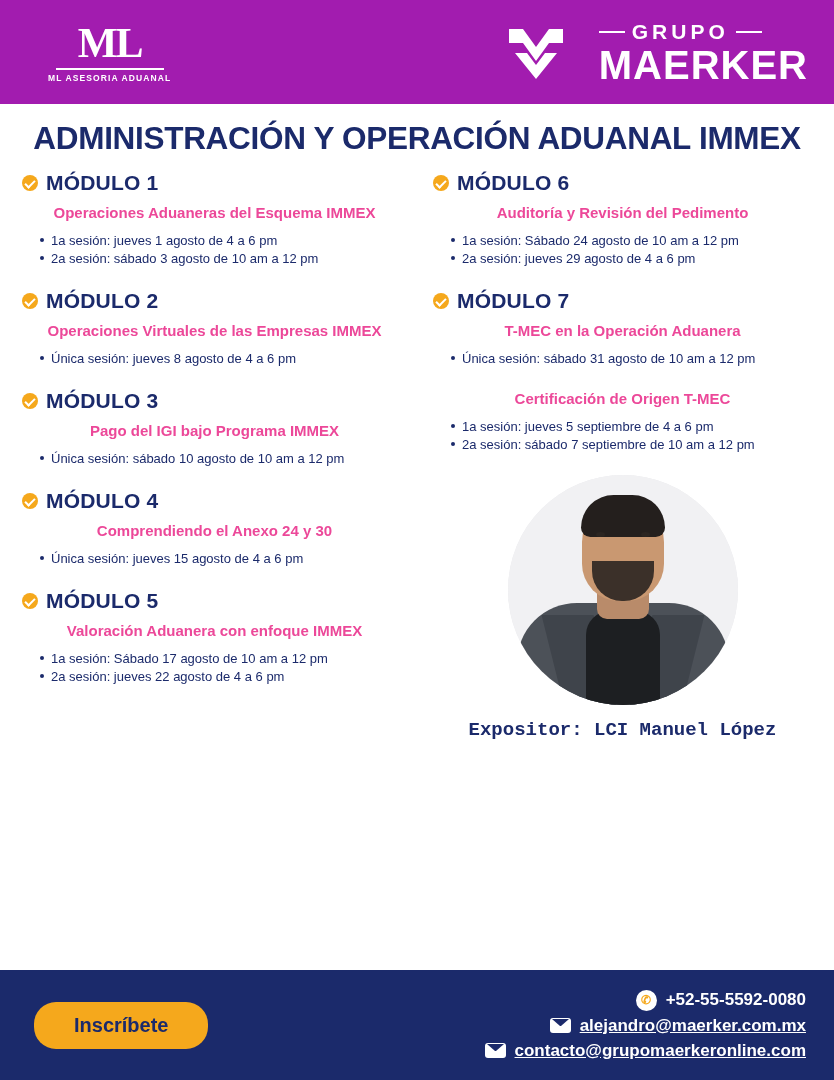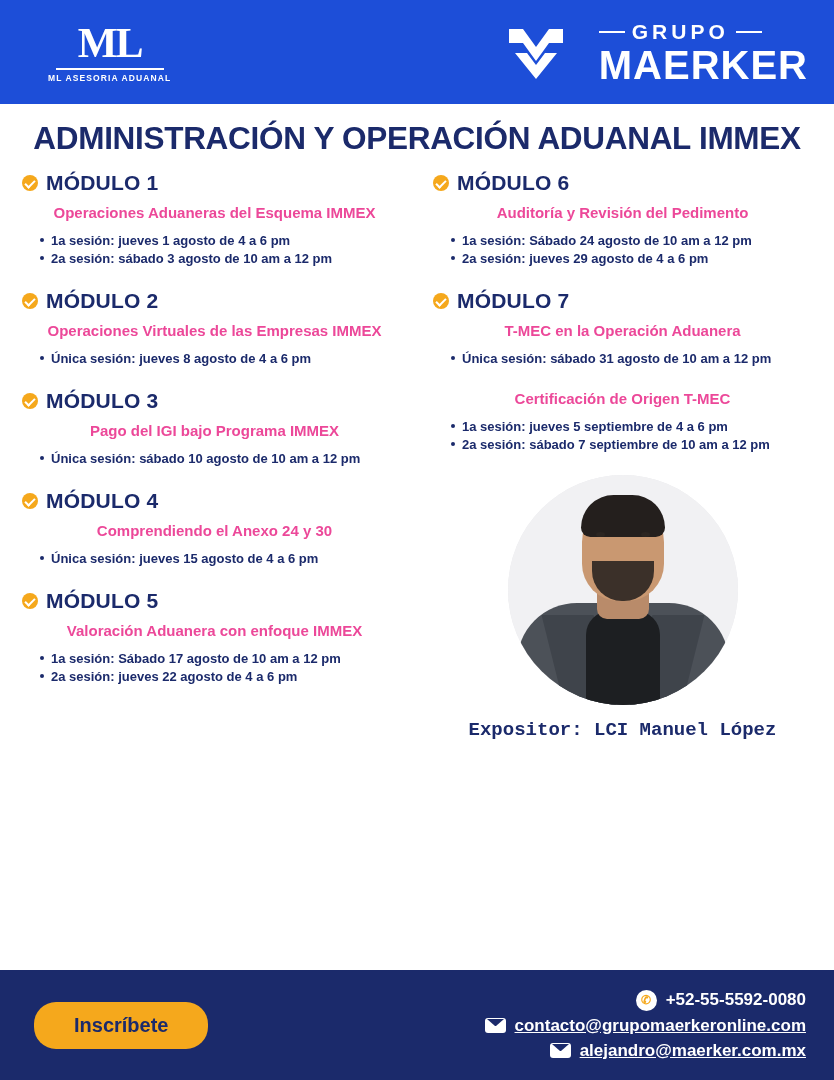--- a/index.html
+++ b/index.html
@@ -13,21 +13,21 @@
   .poster {
     position: relative;
     width: 834px;
     height: 1080px;
     background: #ffffff;
   }
 
   
   .header {
     height: 104px;
-    background: #1d4ed8;
+    background: #a21caf;
     display: flex;
     align-items: center;
     justify-content: space-between;
     padding: 0 26px;
   }
   .ml-logo {
     display: flex;
     flex-direction: column;
     align-items: center;
     color: #ffffff;
@@ -150,21 +150,21 @@
     line-height: 20px;
     margin-bottom: 9px;
   }
   ul.sessions {
     list-style: none;
     padding-left: 18px;
   }
   ul.sessions li {
     color: #1b2a6b;
     font-size: 13px;
-    font-weight: bold;
+    font-weight: normal;
     line-height: 17px;
     position: relative;
     padding-left: 11px;
     margin-bottom: 1px;
   }
   ul.sessions li:before {
     content: "";
     position: absolute;
     left: 0; top: 6px;
     width: 4px; height: 4px;
@@ -485,22 +485,22 @@
   <div class="footer">
     <button class="cta">Inscríbete</button>
 
     <div class="contacts">
       <div class="contact-row">
         <span class="ic phone">✆</span>
         <span>+52-55-5592-0080</span>
       </div>
       <div class="contact-row">
         <span class="ic mail"></span>
-        <span class="mail-text">contacto@grupomaerkeronline.com</span>
+        <span class="mail-text">alejandro@maerker.com.mx</span>
       </div>
       <div class="contact-row">
         <span class="ic mail"></span>
-        <span class="mail-text">alejandro@maerker.com.mx</span>
+        <span class="mail-text">contacto@grupomaerkeronline.com</span>
       </div>
     </div>
   </div>
 
 </div>
 
 </body></html>

